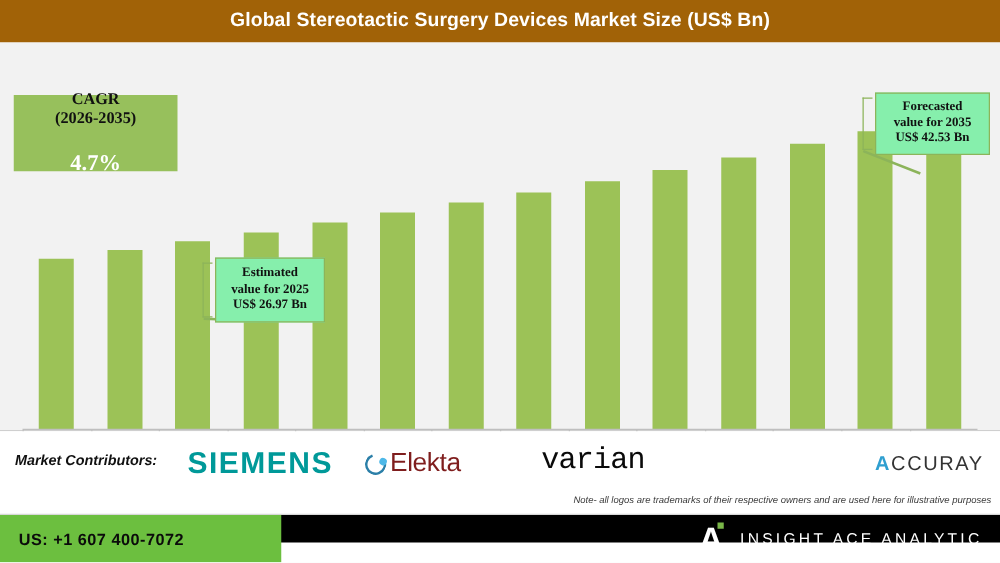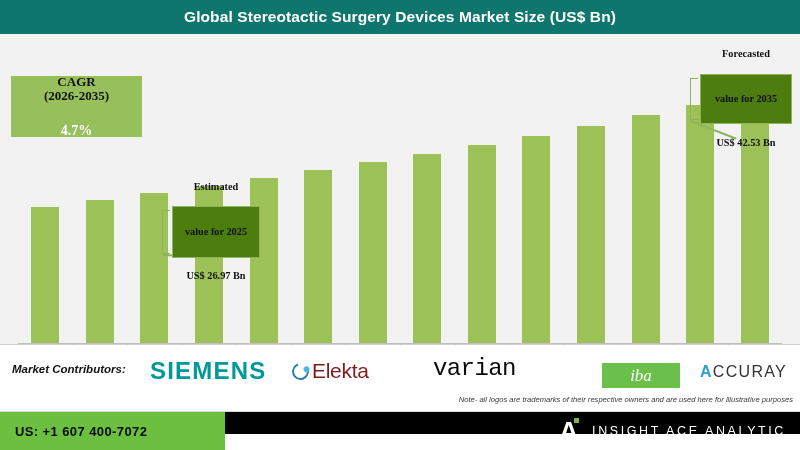--- a/index.html
+++ b/index.html
@@ -19,21 +19,21 @@
     height: 450px;
     background: #ffffff;
     overflow: hidden;
   }
 
   
   .title-bar {
     position: absolute;
     left: 0; top: 0;
     width: 800px; height: 34px;
-    background: #0f766e;
+    background: #a16207;
     display: flex;
     align-items: center;
     justify-content: center;
   }
   .title-text {
     color: #ffffff;
     font-size: 15.5px;
     font-weight: bold;
     font-family: "Liberation Sans", sans-serif;
     letter-spacing: 0.1px;
@@ -123,38 +123,37 @@
     line-height: 1.12;
   }
   .cagr-l1, .cagr-l2 {
     color: #111111;
     font-size: 13px;
     font-weight: bold;
     font-family: "Liberation Serif", serif;
   }
   .cagr-l3 {
     color: #ffffff;
-    font-size: 14px;
+    font-size: 18px;
     font-weight: bold;
     font-family: "Liberation Serif", serif;
     margin-top: 19px;
   }
 
   
   .callout {
     position: absolute;
-    background: #4d7c0f;
+    background: #86efac;
     border: 1.6px solid #8cb45a;
     display: flex;
     flex-direction: column;
     align-items: center;
     justify-content: center;
     line-height: 1.24;
     padding: 3px 6px;
-    gap: 32px;
   }
   .callout div {
     font-family: "Liberation Serif", serif;
     font-size: 10.3px;
     font-weight: bold;
     color: #111111;
     white-space: nowrap;
   }
 
   .callout-2025 { left: 172px; top: 172px; width: 88px; height: 52px; }
@@ -450,23 +449,20 @@
       <span class="elekta-mark">
         <span class="elekta-dot"></span>
       </span>
       <span>Elekta</span>
     </div>
 
     <div class="logo logo-varian">
       <span>varian</span>
     </div>
 
-    <div class="logo logo-iba">
-      <span>iba</span>
-    </div>
 
     <div class="logo logo-accuray">
       <span class="accuray-a">A</span>
         <span>CCURAY</span>
     </div>
 
     <div class="note">Note- all logos are trademarks of their respective owners and are used here for illustrative purposes</div>
   </div>
 
   <div class="bottom-bar">

